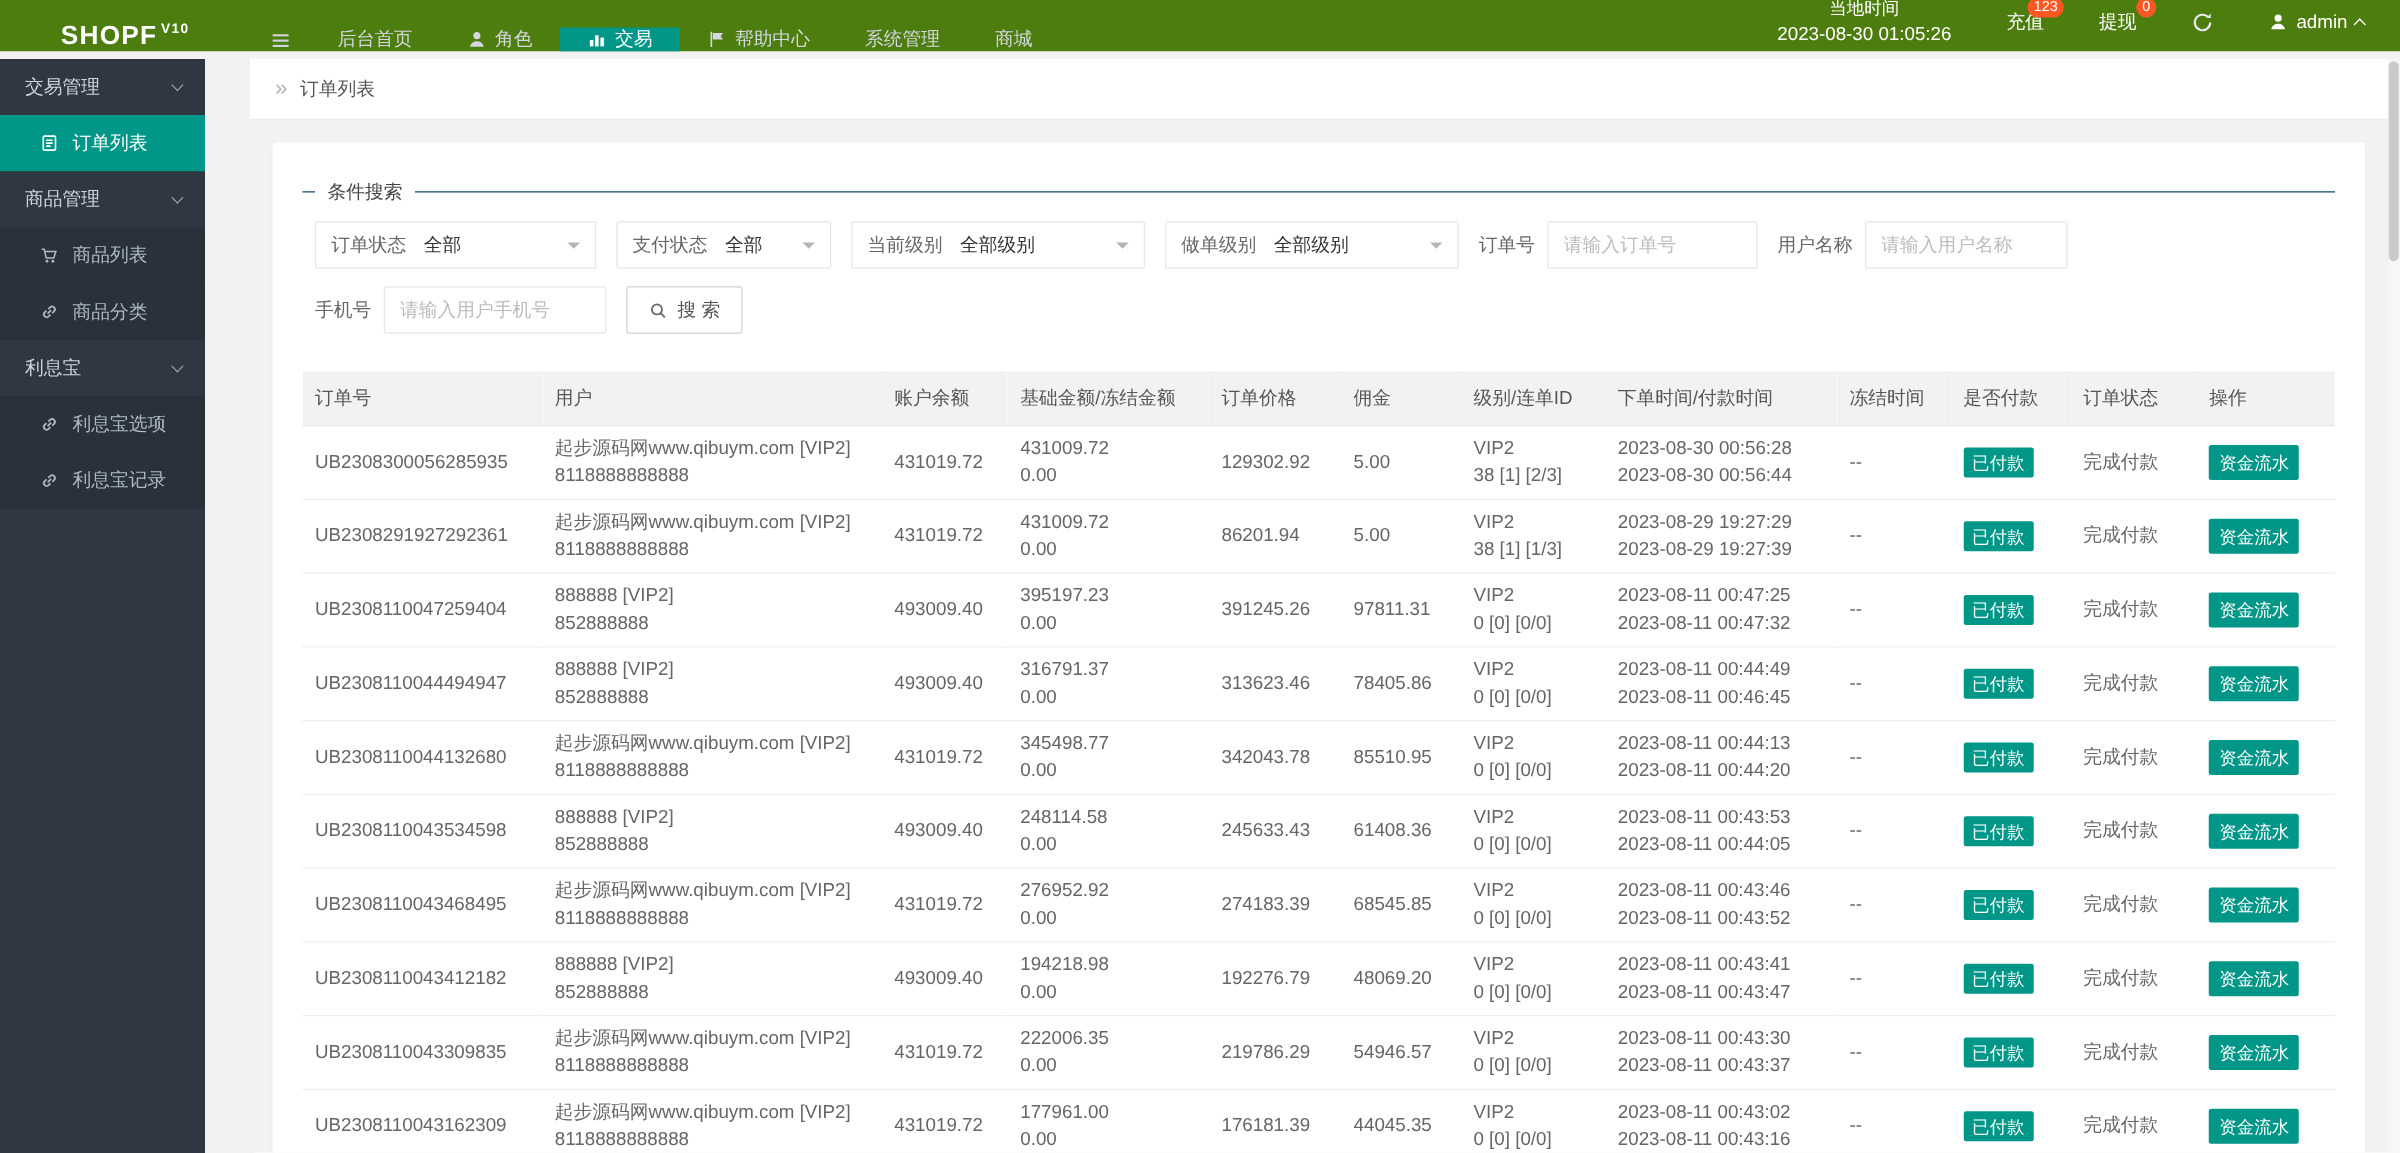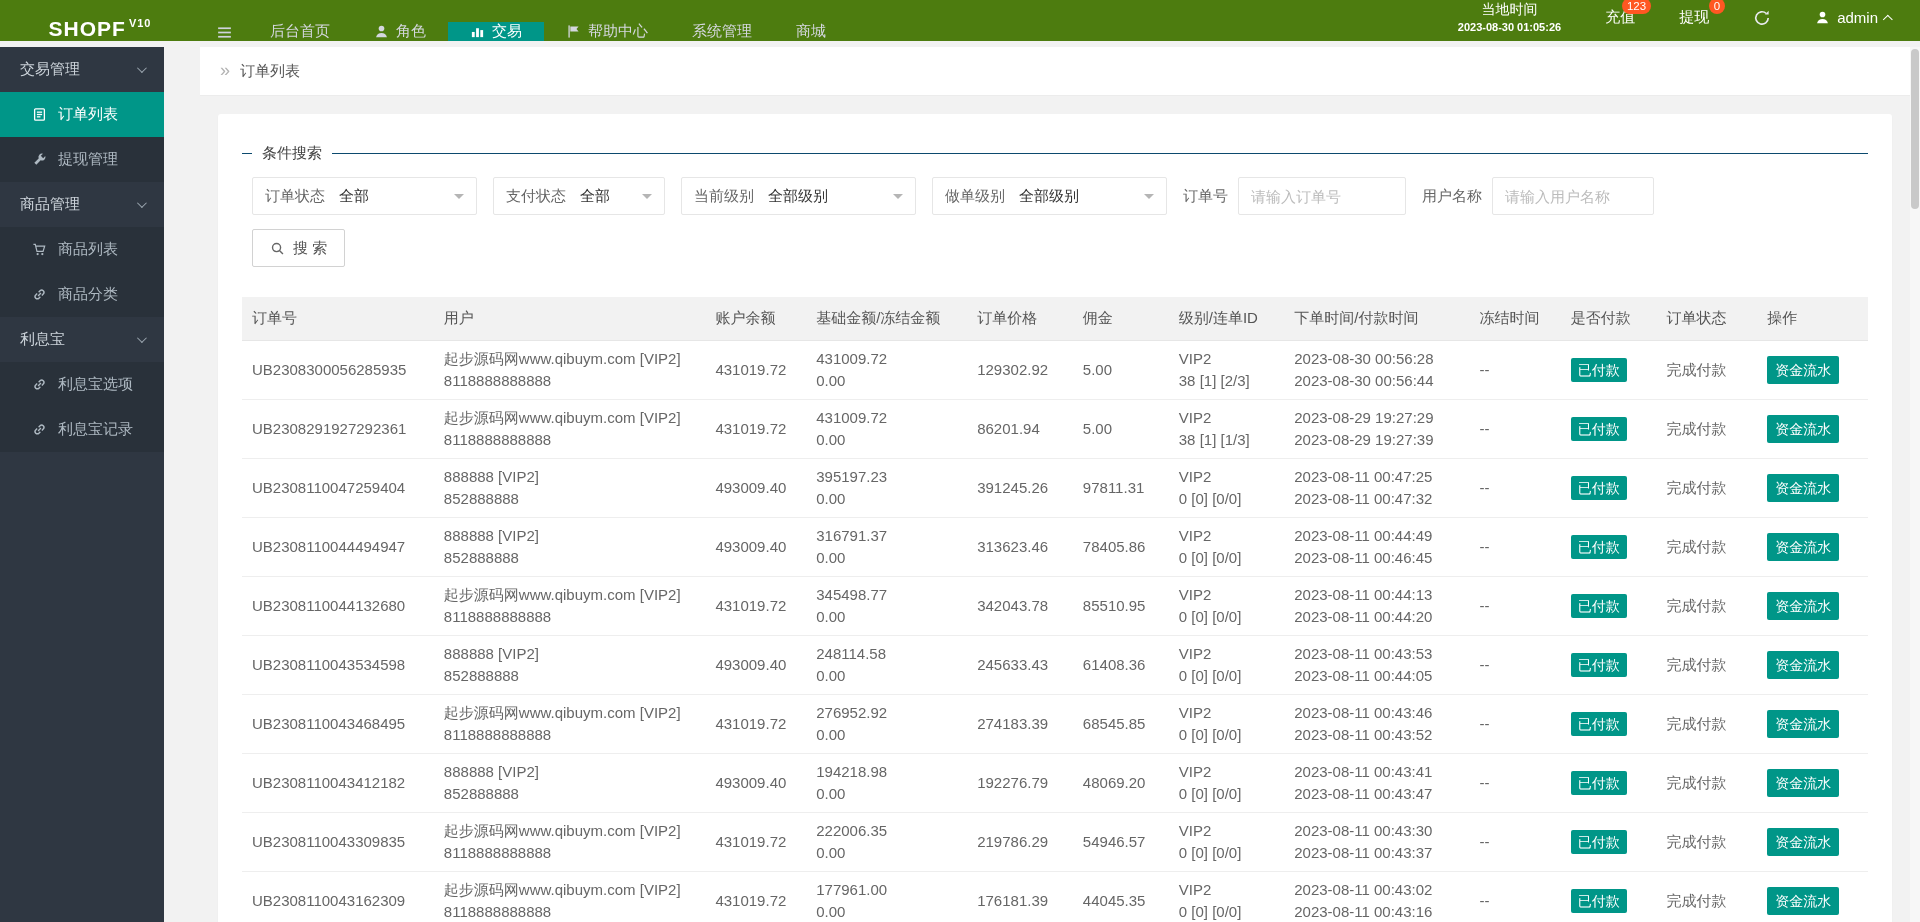--- a/index.html
+++ b/index.html
@@ -14,21 +14,21 @@
   .hamburger svg { width:17px; height:17px; }
   .topnav { display:flex; }
   .nav-item { display:flex; align-items:center; gap:7px; padding:0 22px; color:#d4d7de; font-size:15px; cursor:pointer; white-space:nowrap; }
   .nav-item.active { background:#009688; color:#fff; }
   .icon { display:inline-flex; }
   .icon svg { width:15px; height:15px; display:block; }
 
   .topbar-right { margin-left:auto; display:flex; align-items:center; gap:44px; padding-right:28px; color:#fff; }
   .time-block { text-align:center; line-height:1.4; }
   .time-label { font-size:14px; }
-  .time-value { font-size:11px;font-weight:bold; }
+  .time-value { font-size:15px; }
   .badge-item { position:relative; height:47px; display:flex; align-items:center; font-size:15px; cursor:pointer; }
   .badge { position:absolute; top:4px; right:-16px; background:#ff5722; color:#fff; font-size:11.5px; line-height:16px; padding:0 5px; border-radius:9px; min-width:16px; text-align:center; }
   .refresh-btn { cursor:pointer; display:flex; align-items:center; color:#e8eaee; }
   .refresh-btn svg { width:18px; height:18px; }
   .user-menu { display:flex; align-items:center; gap:7px; font-size:15px; cursor:pointer; }
   .chev-up { width:7px; height:7px; border-left:1.6px solid #fff; border-top:1.6px solid #fff; transform:rotate(45deg) translate(1px,2px); }
 
   
   .sidebar { position:fixed; top:47px; left:0; bottom:0; width:164px; background:#2f3742; z-index:10; }
   .side-group-header { height:45px; display:flex; align-items:center; padding:0 20px; color:#cdd4db; font-size:15px; cursor:pointer; }
@@ -165,28 +165,20 @@
       <span class="icon">
         <svg viewBox="0 0 16 16" fill="none" stroke="currentColor" stroke-width="1.4">
           <rect x="2.8" y="2" width="10.4" height="12" rx="1"></rect>
           <line x1="5.2" y1="5.5" x2="10.8" y2="5.5"></line>
           <line x1="5.2" y1="8" x2="10.8" y2="8"></line>
           <line x1="5.2" y1="10.5" x2="9" y2="10.5"></line>
         </svg>
       </span>
       <span>订单列表</span>
     </div>
-    <div class="side-item">
-      <span class="icon">
-        <svg viewBox="0 0 16 16" fill="currentColor">
-          <path d="M14.2 4.3a3.8 3.8 0 0 1-5 4.6L4.6 13.5 2.5 11.4l4.6-4.6a3.8 3.8 0 0 1 4.6-5L9.4 4.1l2.5 2.5z"></path>
-        </svg>
-      </span>
-      <span>提现管理</span>
-    </div>
     <div class="side-group-header">
       <span>商品管理</span>
       <span class="chev-down"></span>
     </div>
     <div class="side-item">
       <span class="icon">
         <svg viewBox="0 0 16 16" fill="none" stroke="currentColor" stroke-width="1.3">
           <path d="M1.5 2.5h2l1.8 7.5h6.5l1.7-5.5H4.2"></path>
           <circle cx="6" cy="12.8" r="1.2" fill="currentColor" stroke="none"></circle>
           <circle cx="11" cy="12.8" r="1.2" fill="currentColor" stroke="none"></circle>
@@ -264,20 +256,24 @@
               <div class="inp-group">
                 <span class="inp-label">订单号</span>
                 <input style="width: 168px;" placeholder="请输入订单号">
               </div>
               <div class="inp-group">
                 <span class="inp-label">用户名称</span>
                 <input style="width: 162px;" placeholder="请输入用户名称">
               </div>
             </div>
           <div class="filter-row" id="frow2">
+              <div class="inp-group">
+                <span class="inp-label">手机号</span>
+                <input style="width: 178px;" placeholder="请输入用户手机号">
+              </div>
               <button class="search-btn">
                 <span class="icon">
                   <svg viewBox="0 0 16 16" fill="none" stroke="currentColor" stroke-width="1.5">
                     <circle cx="7" cy="7" r="4.3"></circle>
                     <line x1="10.3" y1="10.3" x2="13.8" y2="13.8"></line>
                   </svg>
                 </span>
                 <span>搜 索</span>
               </button>
             </div>

